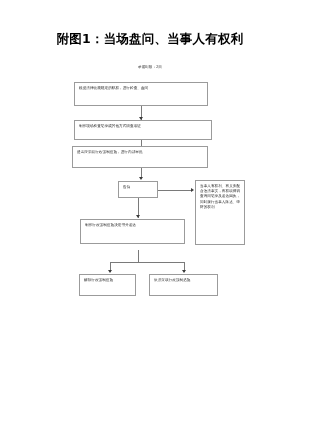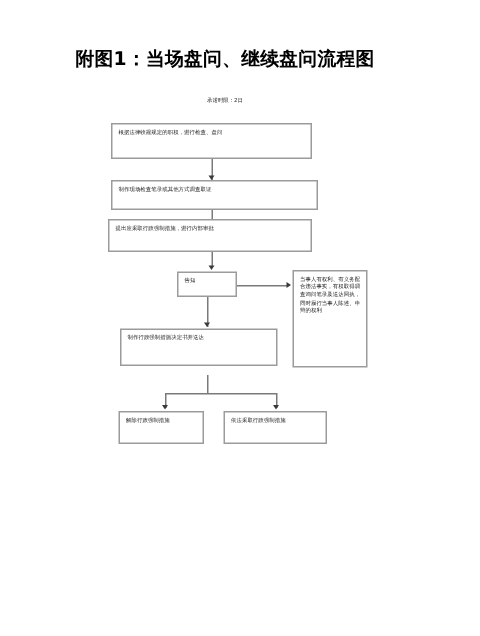--- a/index.html
+++ b/index.html
@@ -96,21 +96,21 @@
     border-top: 2.4px solid transparent;
     border-bottom: 2.4px solid transparent;
     border-left: 3.4px solid #3a3a3a;
   }
 </style>
 </head>
 <body>
 
 <div id="page">
 
-  <div class="title">附图1：当场盘问、继续盘问流程图</div>
+  <div class="title">附图1：当场盘问、当事人有权利</div>
 
   <div class="subtitle">承诺时限：2日</div>
 
   <div class="box" style="left:74px; top:82px; width:134px; height:24px;">
     <div class="txt">根据法律收规规定的职权，进行检查、盘问</div>
   </div>
   <div class="vline" style="left:141px; top:106px; height:14px;"></div>
   <div class="arrow-down" style="left:138.6px; top:117px;"></div>
 
   <div class="box" style="left:74px; top:120px; width:138px; height:20px;">

